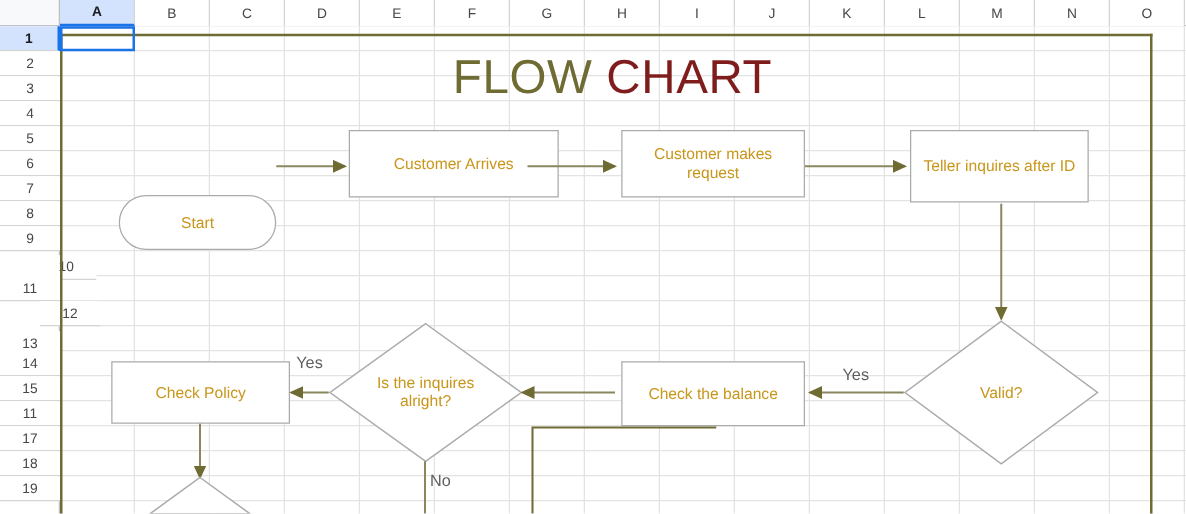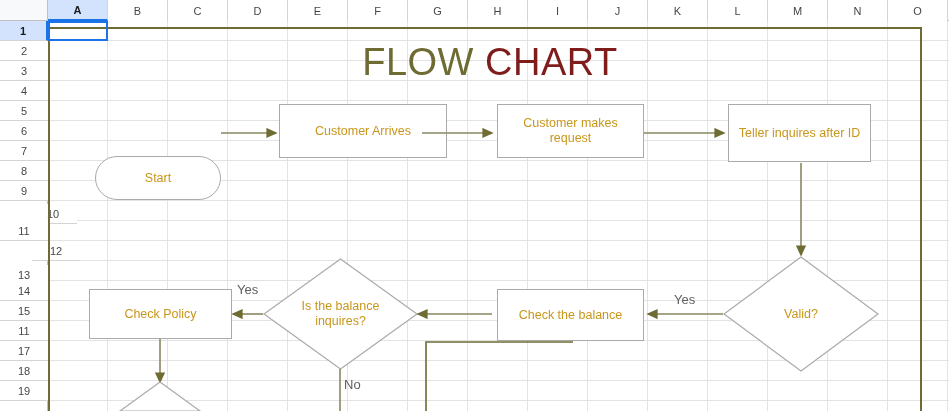--- a/index.html
+++ b/index.html
@@ -206,21 +206,21 @@
     </div>
 
     <div class="node" style="left:497px;top:289px;width:147px;height:52px;">
       <span>Check the balance</span>
     </div>
 
     <div class="diamond-wrap" style="left:263px;top:258px;width:155px;height:112px;">
       <svg width="155" height="112" viewBox="0 0 155 112">
         <polygon points="77.5,1 154,56 77.5,111 1,56" fill="#ffffff" stroke="#aaaaaa" stroke-width="1.2"></polygon>
       </svg>
-      <div class="diamond-label" style="padding:0 24px;box-sizing:border-box;">Is the balance inquires?</div>
+      <div class="diamond-label" style="padding:0 24px;box-sizing:border-box;">Is the inquires alright?</div>
     </div>
 
     <div class="node" style="left:89px;top:289px;width:143px;height:50px;">
       <span>Check Policy</span>
     </div>
 
     <div class="edge-label" style="left:674px;top:292px;">Yes</div>
     <div class="edge-label" style="left:237px;top:282px;">Yes</div>
     <div class="edge-label" style="left:344px;top:377px;">No</div>
 

